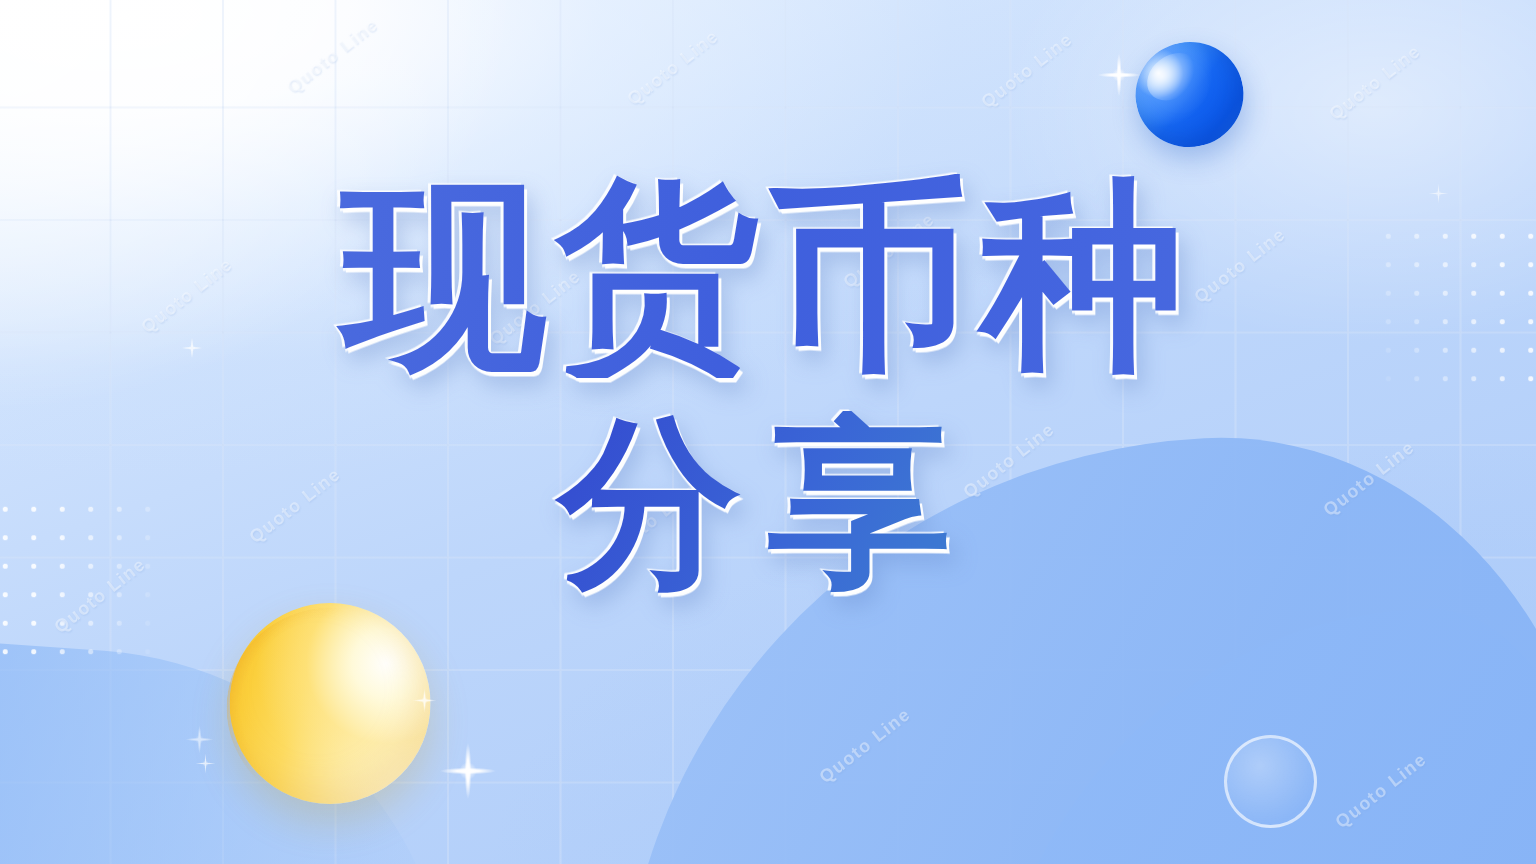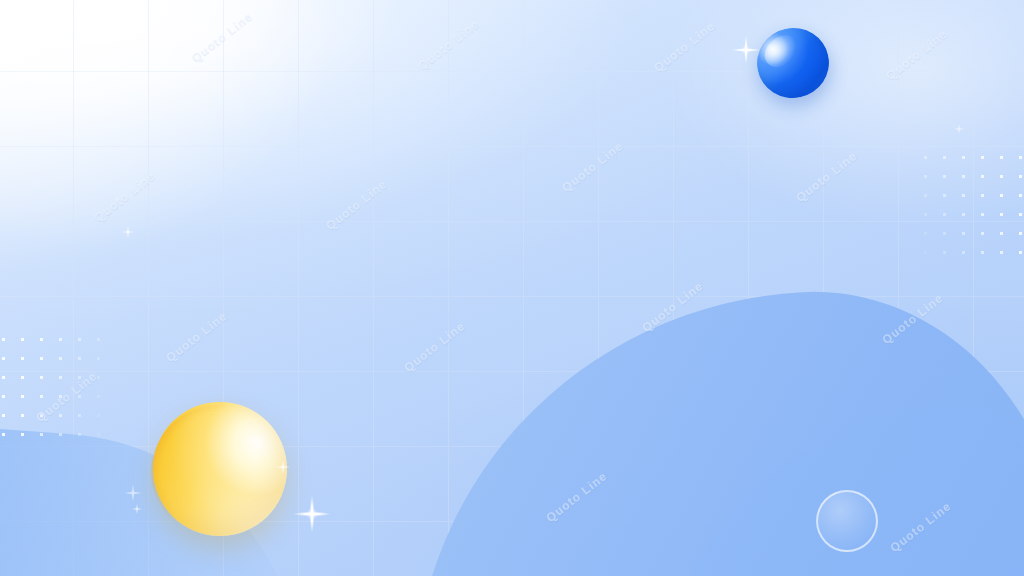--- a/index.html
+++ b/index.html
@@ -206,15 +206,17 @@
   <div class="wm" style="left:556px;top:160px;">Quoto Line</div>
   <div class="wm" style="left:790px;top:170px;">Quoto Line</div>
   <div class="wm" style="left:160px;top:330px;">Quoto Line</div>
   <div class="wm" style="left:398px;top:340px;">Quoto Line</div>
   <div class="wm" style="left:636px;top:300px;">Quoto Line</div>
   <div class="wm" style="left:876px;top:312px;">Quoto Line</div>
   <div class="wm" style="left:540px;top:490px;">Quoto Line</div>
   <div class="wm" style="left:884px;top:520px;">Quoto Line</div>
 
   <div class="headline">
+    <span class="line line1">现货币种</span>
+    <span class="line line2">分享</span>
   </div>
 
 </div>
 
 </body></html>

